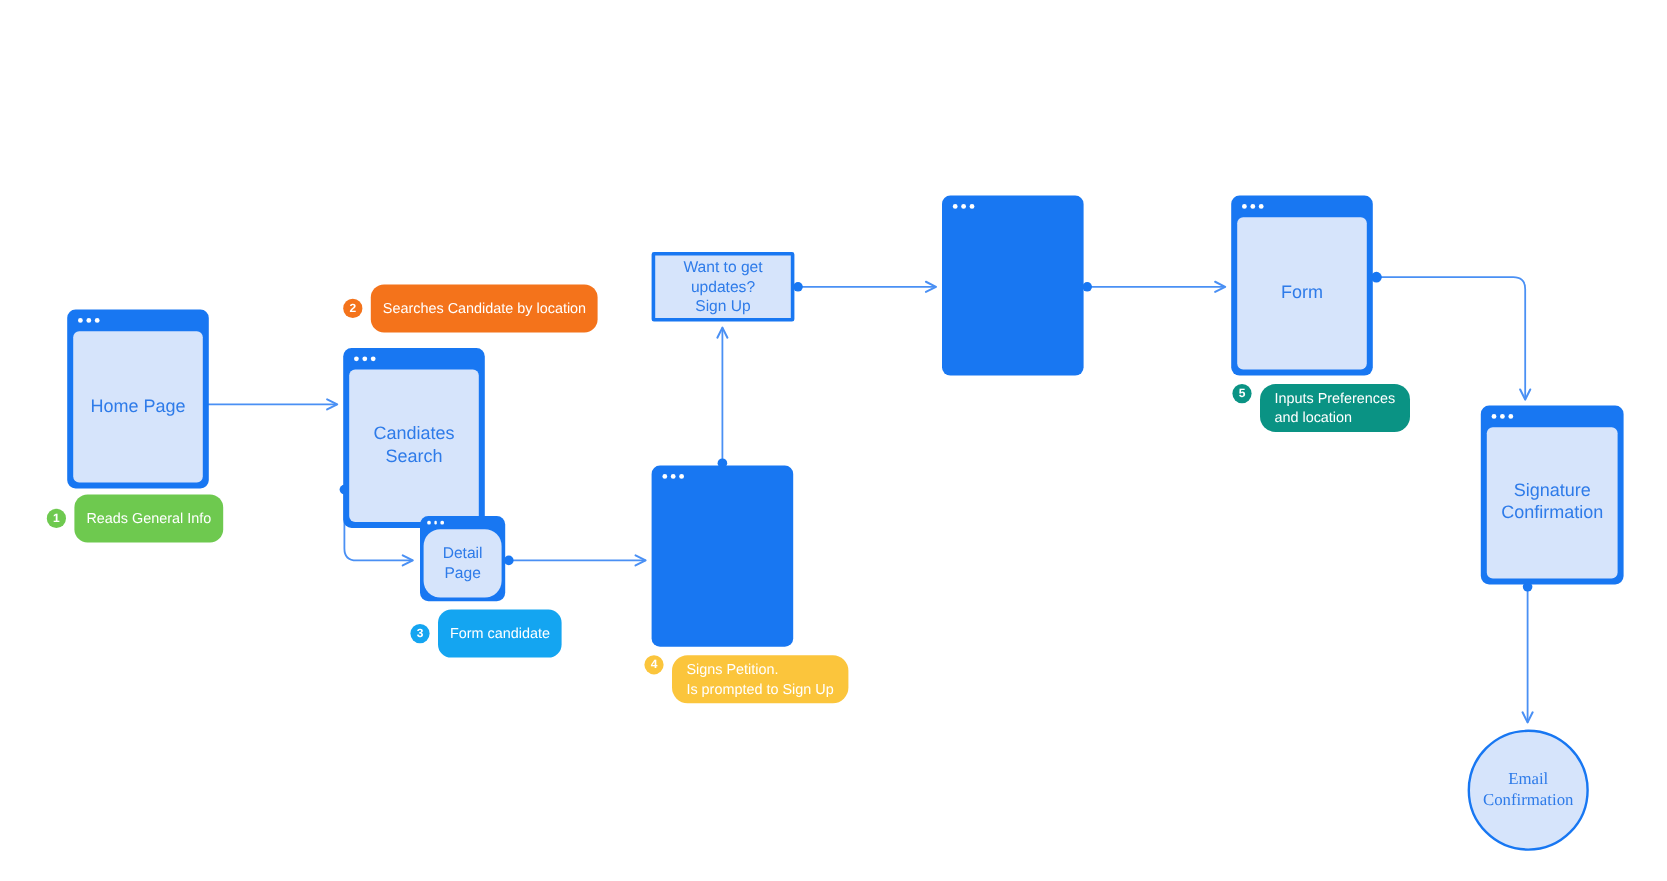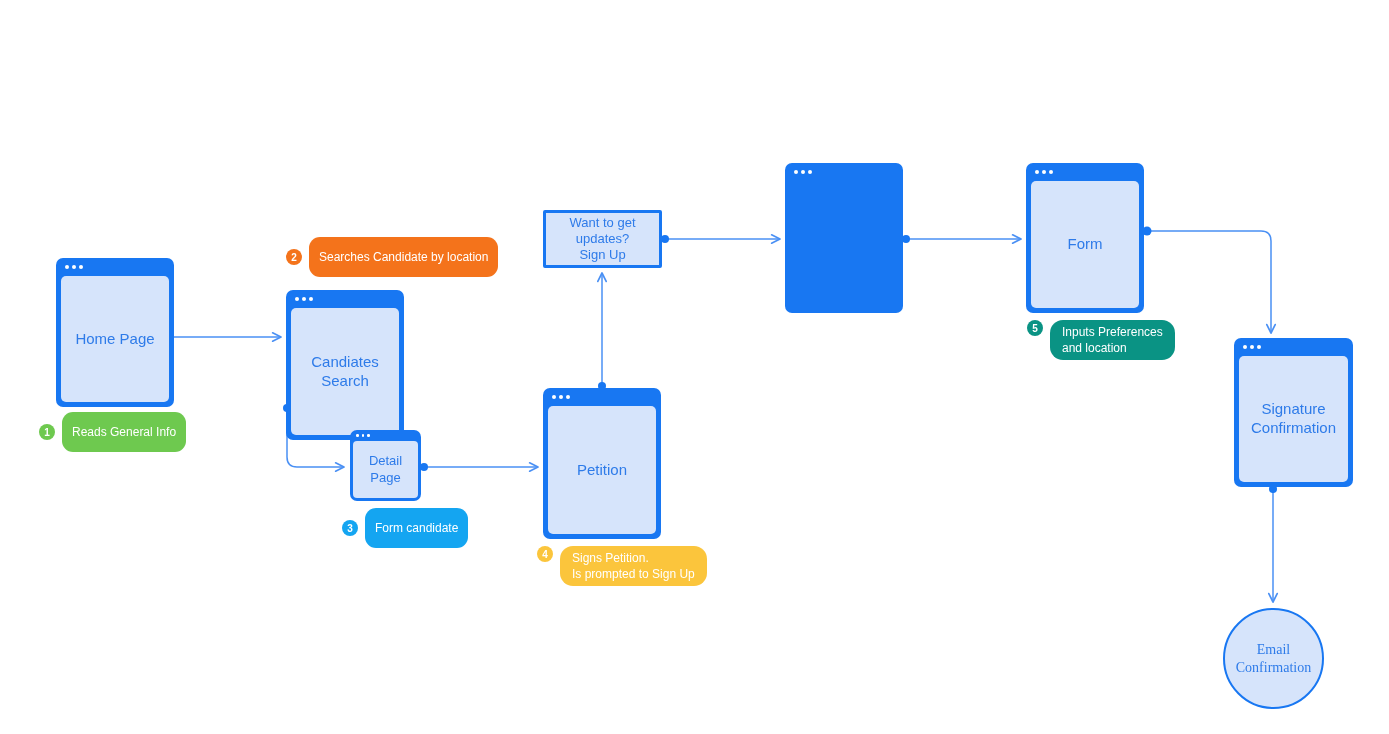--- a/index.html
+++ b/index.html
@@ -19,21 +19,21 @@
   
   .bw{position:absolute;background:var(--blue);border-radius:7px;box-sizing:border-box;}
   .bw-header{position:absolute;left:0;top:0;right:0;height:18px;display:flex;align-items:center;padding-left:9px;}
   .dots{display:flex;gap:3px;}
   .dots i{width:4px;height:4px;border-radius:50%;background:#fff;display:block;}
   .bw-body{position:absolute;left:5px;right:5px;top:18px;bottom:5px;background:var(--fill);
     border-radius:5px;display:flex;align-items:center;justify-content:center;text-align:center;}
   .node-label{color:var(--txt);font-size:15px;line-height:1.25;white-space:pre-line;}
   .bw.small .bw-header{height:11px;padding-left:6px;}
   .bw.small .dots i{width:2.5px;height:2.5px;}
-  .bw.small .bw-body{left:3px;right:3px;top:11px;bottom:3px;border-radius:4px;}
+  .bw.small .bw-body{left:3px;right:3px;top:11px;bottom:3px;border-radius:14px;}
   .bw.small .node-label{font-size:13px;}
 
   
   .rect-node{position:absolute;box-sizing:border-box;border:3px solid var(--blue);background:var(--fill);
     display:flex;align-items:center;justify-content:center;text-align:center;border-radius:2px;}
   .rect-node .node-label{font-size:13px;}
 
   
   .circle-node{position:absolute;box-sizing:border-box;border:2px solid var(--blue);background:var(--fill);
     border-radius:50%;display:flex;align-items:center;justify-content:center;text-align:center;}
@@ -132,23 +132,20 @@
   </div>
 
   <div class="bw" style="left:543px;top:388px;width:118px;height:151px;">
     <div class="bw-header">
       <span class="dots">
           <i></i>
           <i></i>
           <i></i>
         </span>
     </div>
-    <div class="bw-body">
-      <span class="node-label">Petition</span>
-    </div>
   </div>
 
   <div class="bw" style="left:785px;top:163px;width:118px;height:150px;">
     <div class="bw-header">
       <span class="dots">
           <i></i>
           <i></i>
           <i></i>
         </span>
     </div>

